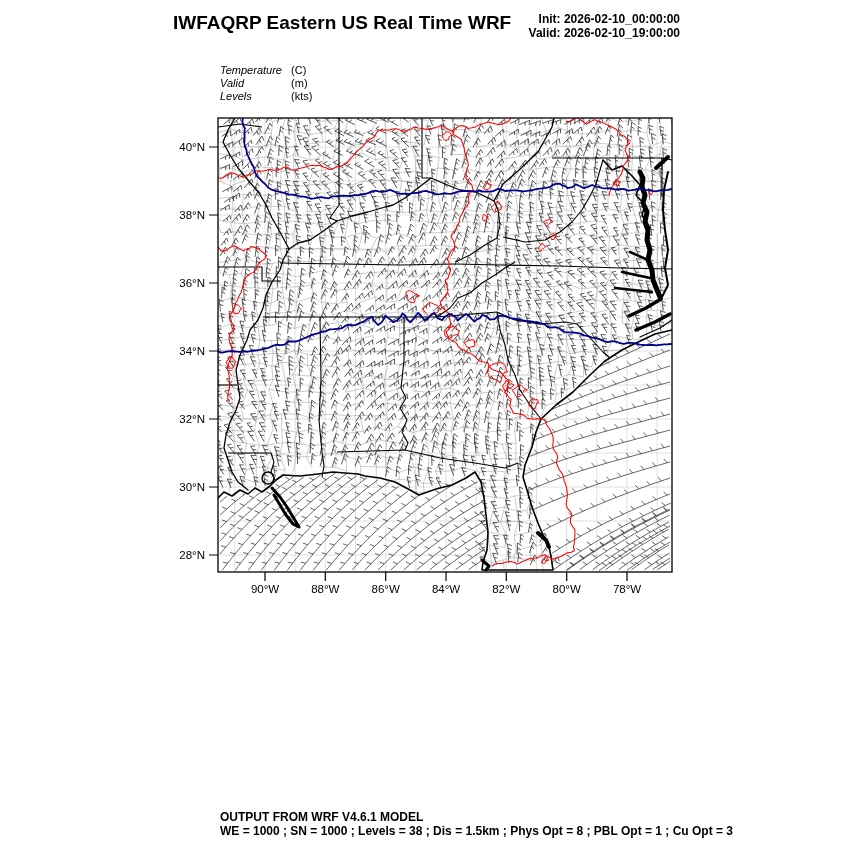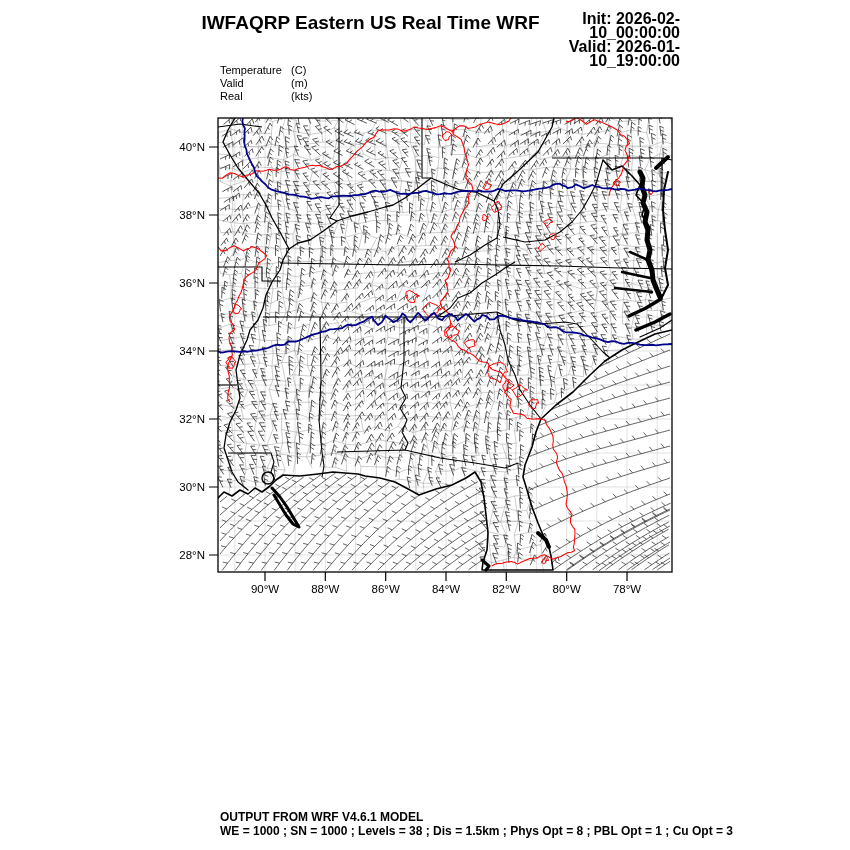--- a/index.html
+++ b/index.html
@@ -1,23 +1,23 @@
 <!DOCTYPE html>
 <html><head>
 <meta charset="utf-8">
 <style>
   html,body{margin:0;padding:0;background:#ffffff;}
   #stage{position:relative;width:850px;height:850px;background:#fff;overflow:hidden;
          font-family:"Liberation Sans",sans-serif;color:#000;}
   #map-svg{position:absolute;left:0;top:0;}
   .abs{position:absolute;}
   .title{font-size:19px;font-weight:bold;letter-spacing:0px;}
-  .initblock{font-size:16px;font-weight:bold;line-height:14px;text-align:right;}
+  .initblock{font-size:12px;font-weight:bold;line-height:14px;text-align:right;}
   .fields{font-size:11px;line-height:13px;}
-  .fields .fname{display:inline-block;width:68px;}
+  .fields .fname{display:inline-block;width:68px;font-style:italic;}
   .legendline{font-size:11px;text-align:right;width:300px;}
   .footer{font-size:12px;font-weight:bold;line-height:14px;}
   svg text{font-family:"Liberation Sans",sans-serif;font-size:11.5px;fill:#000;}
 </style>
 </head>
 <body>
 
 <div id="stage">
   <svg id="map-svg" width="850" height="850">
       <clipPath id="mc">
@@ -103,38 +103,38 @@
       <text x="205" y="559" text-anchor="end">28°N</text>
       <text x="265" y="593" text-anchor="middle">90°W</text>
       <text x="325.3" y="593" text-anchor="middle">88°W</text>
       <text x="385.7" y="593" text-anchor="middle">86°W</text>
       <text x="446" y="593" text-anchor="middle">84°W</text>
       <text x="506.3" y="593" text-anchor="middle">82°W</text>
       <text x="566.7" y="593" text-anchor="middle">80°W</text>
       <text x="627" y="593" text-anchor="middle">78°W</text>
     </svg>
 
-  <div class="abs title" style="left:173px;top:12px;width:395px;text-align:center;">IWFAQRP Eastern US Real Time WRF</div>
+  <div class="abs title" style="left:173px;top:12px;width:395px;text-align:left;">IWFAQRP Eastern US Real Time WRF</div>
 
   <div class="abs initblock" style="left:520px;top:12px;width:160px;">
     <div>Init: 2026-02-10_00:00:00</div>
-    <div>Valid: 2026-01-10_19:00:00</div>
+    <div>Valid: 2026-02-10_19:00:00</div>
   </div>
 
   <div class="abs fields" style="left:220px;top:64px;">
     <div>
       <span class="fname">Temperature</span>
       <span>(C)</span>
     </div>
     <div>
       <span class="fname">Valid</span>
       <span>(m)</span>
     </div>
     <div>
-      <span class="fname">Real</span>
+      <span class="fname">Levels</span>
       <span>(kts)</span>
     </div>
   </div>
 
 
   <div class="abs footer" style="left:220px;top:810px;">
     <div>OUTPUT FROM WRF V4.6.1 MODEL</div>
     <div>WE = 1000 ; SN = 1000 ; Levels = 38 ; Dis = 1.5km ; Phys Opt = 8 ; PBL Opt = 1 ; Cu Opt = 3</div>
   </div>
 </div>

